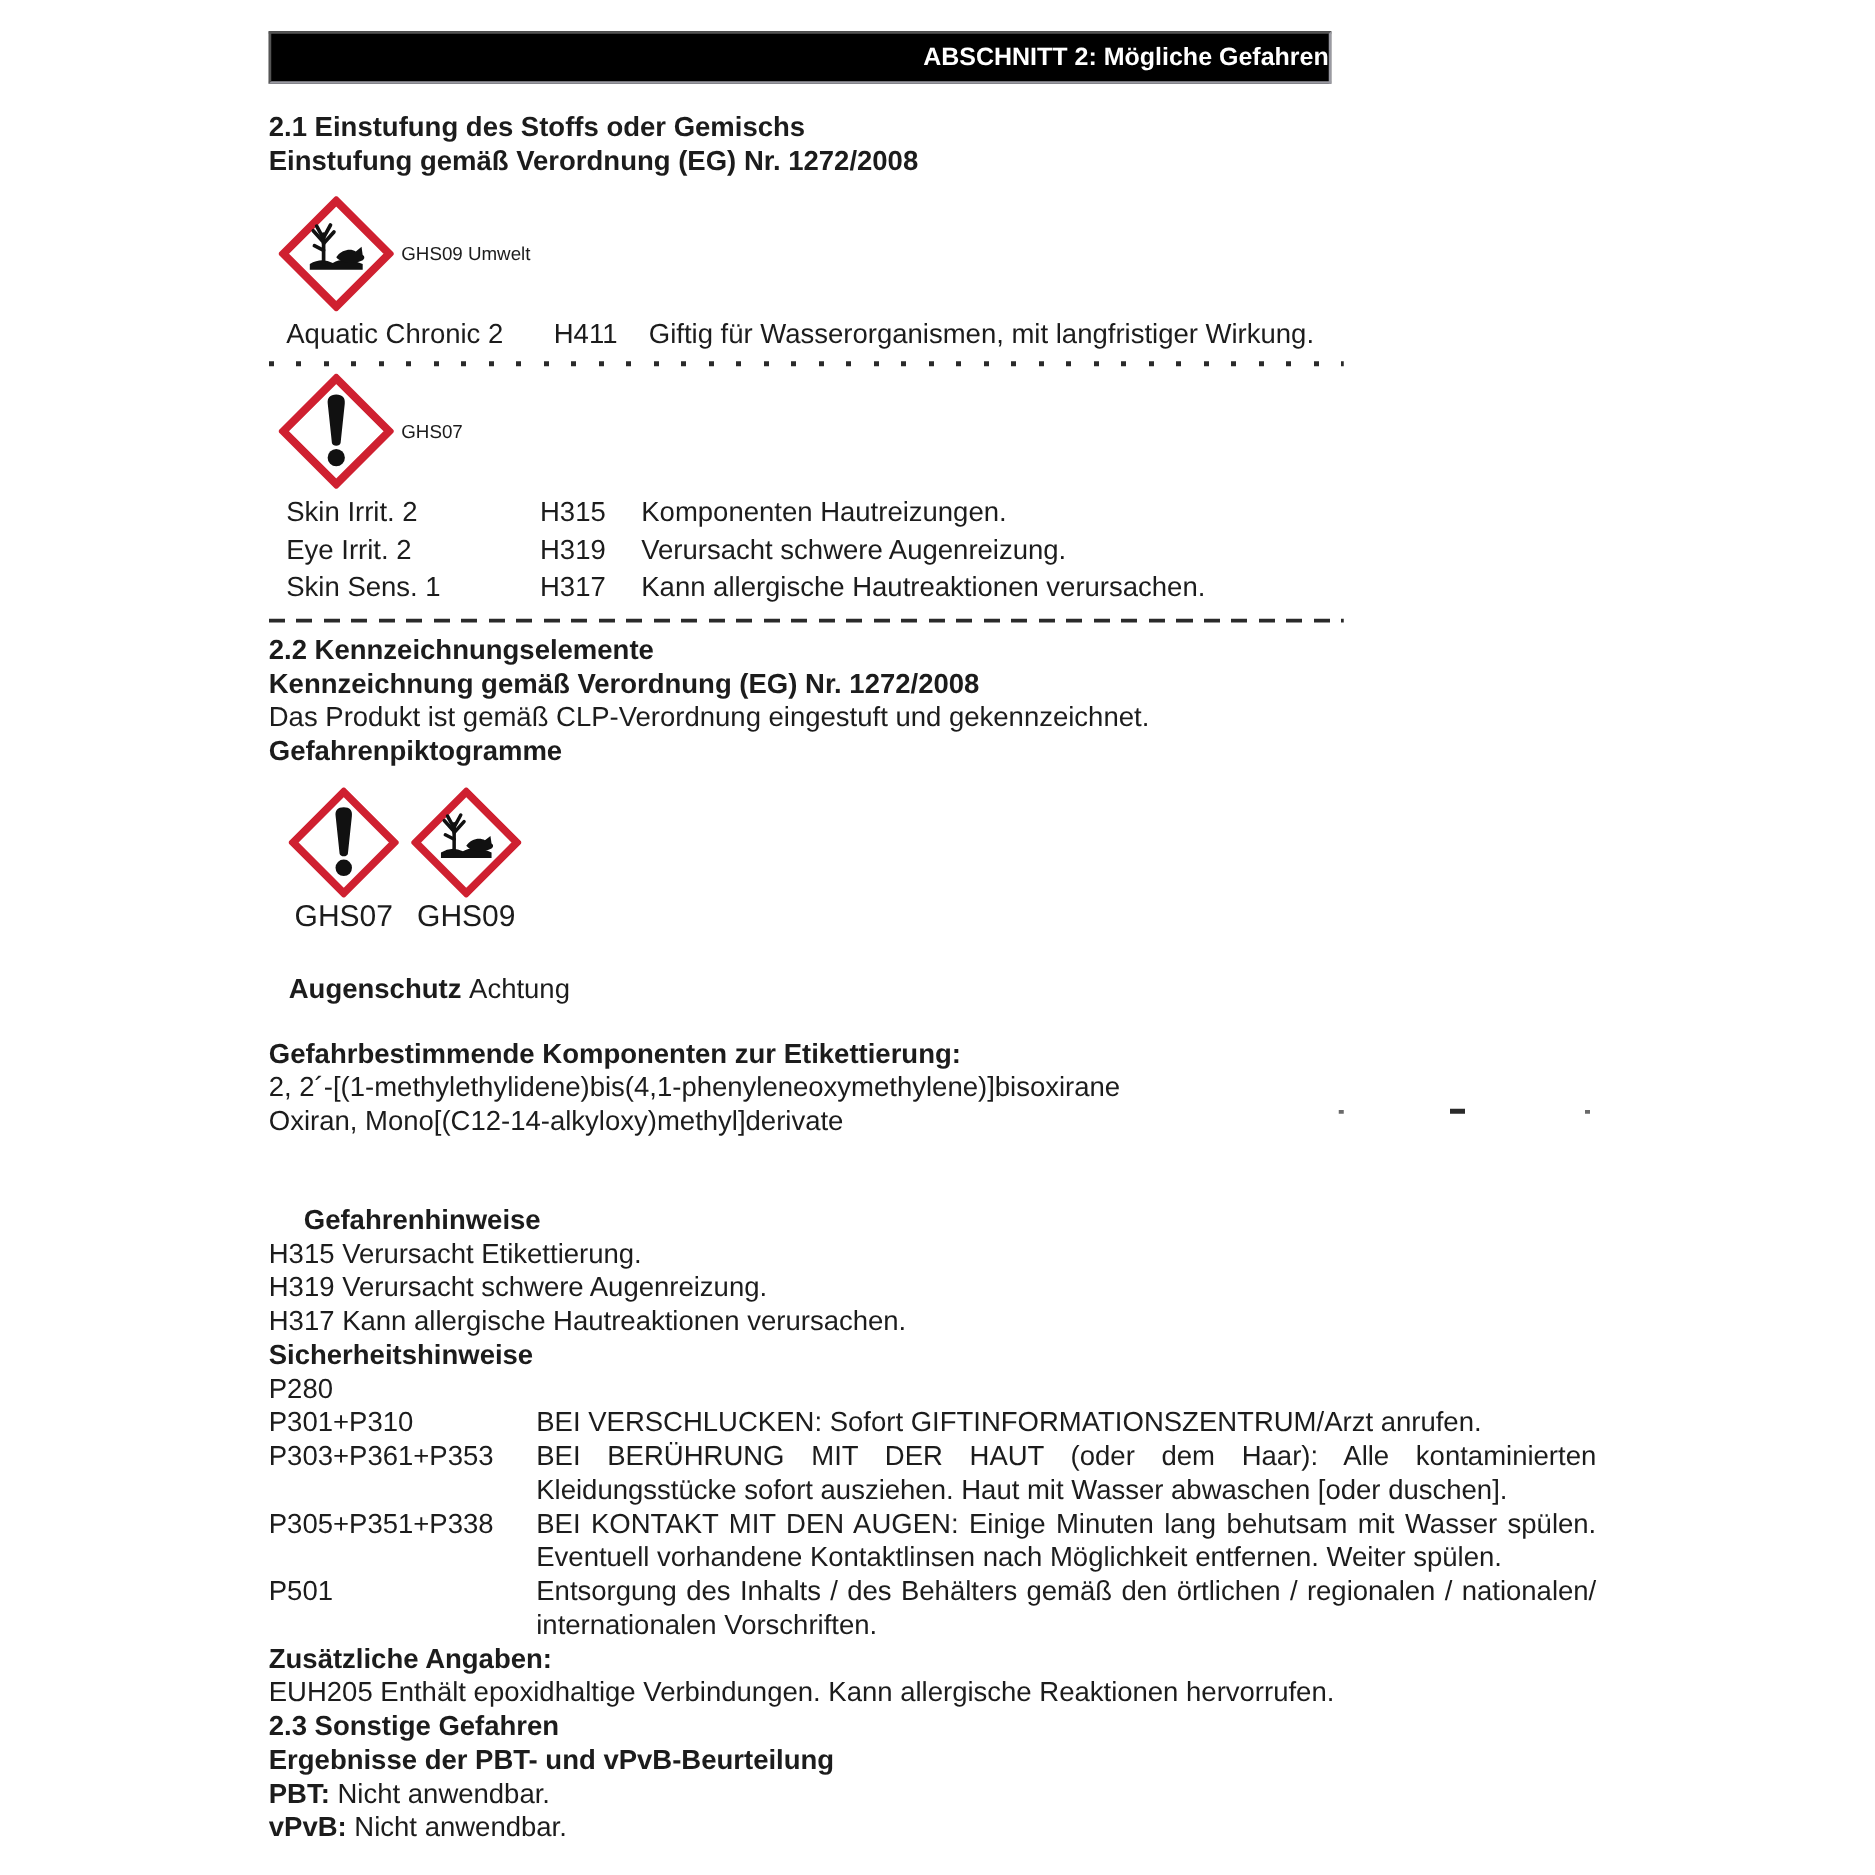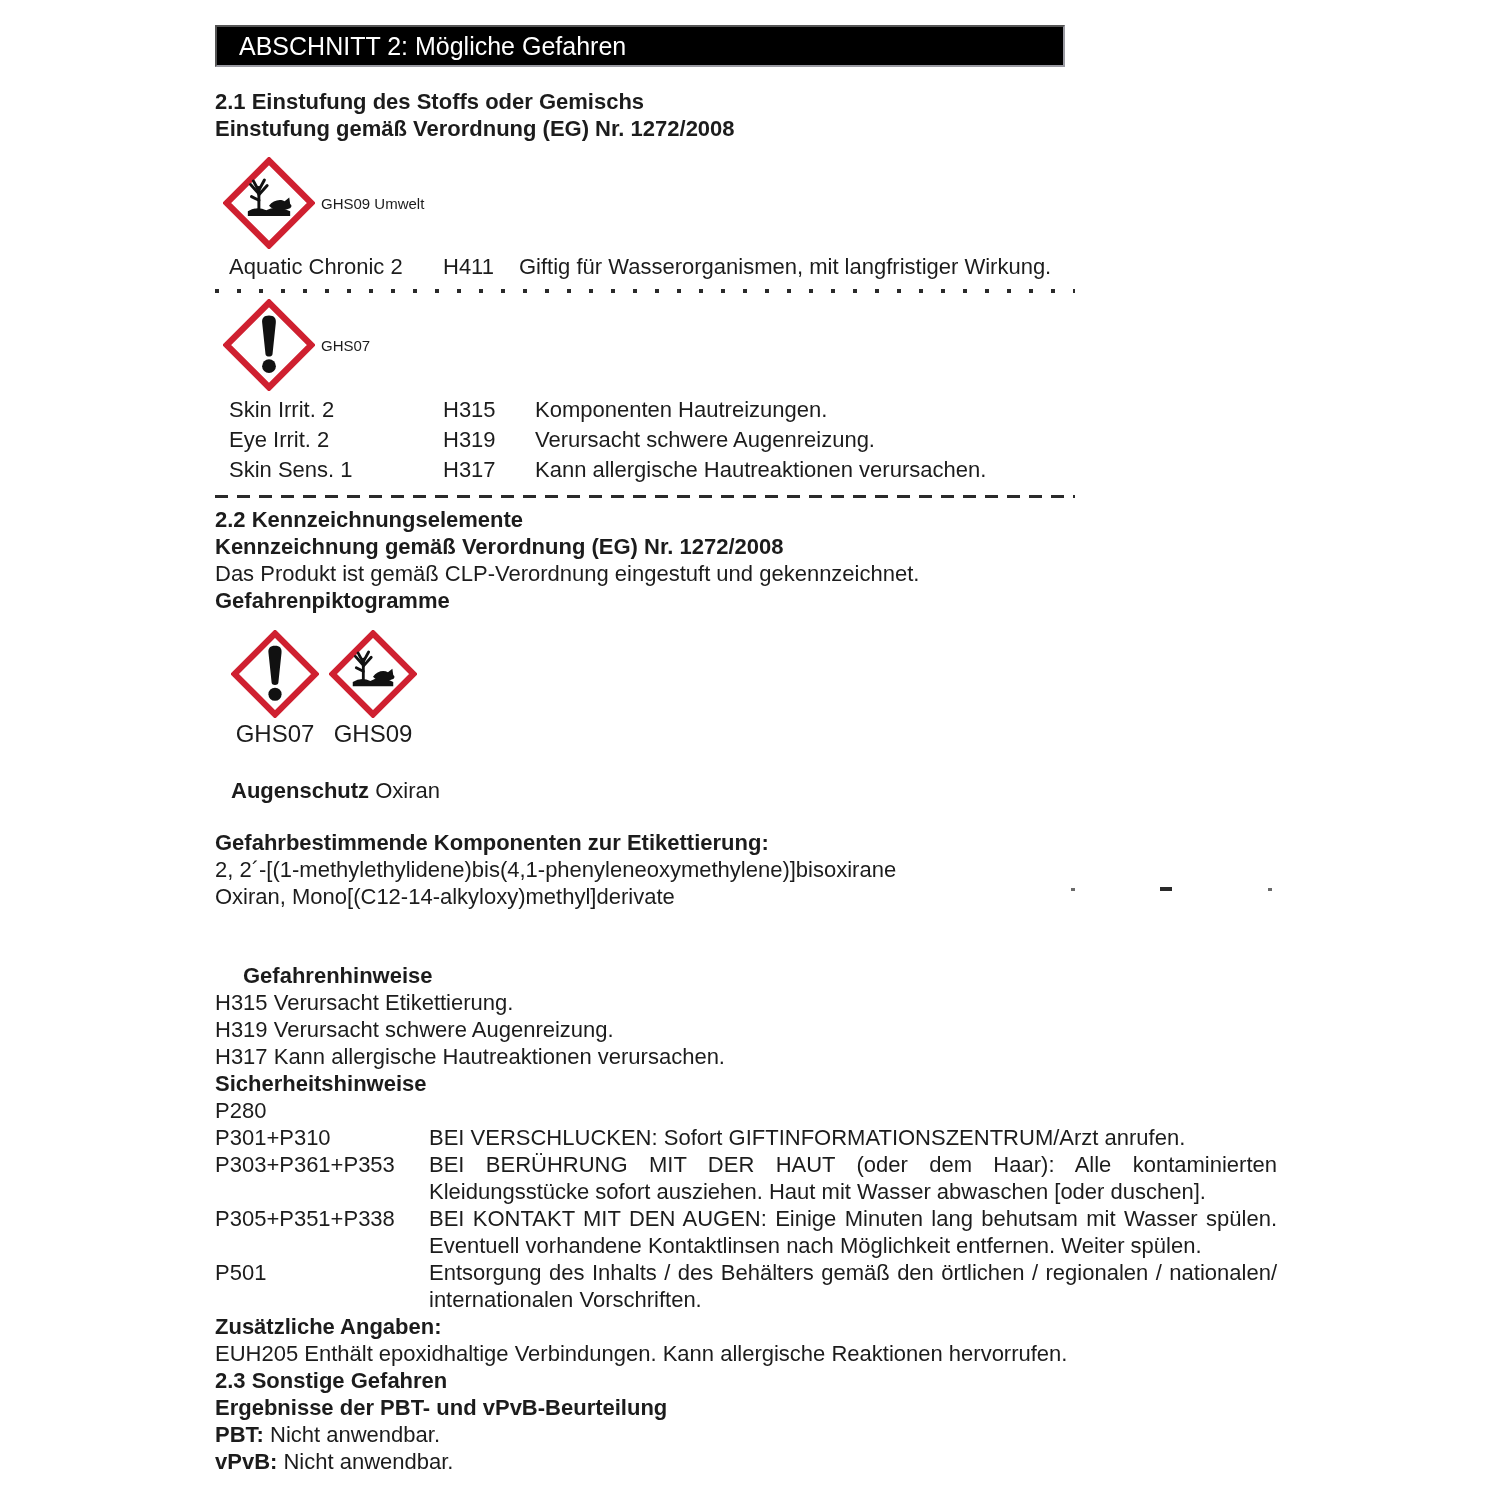--- a/index.html
+++ b/index.html
@@ -18,42 +18,43 @@
     position: absolute;
     left: 215px;
     top: 25px;
     width: 1062px;
   }
   .section-bar {
     box-sizing: border-box;
     width: 850px;
     background: #000000;
     color: #ffffff;
-    font-weight: normal;
-    font-size: 25px;
+    font-weight: bold;
+    font-size: 20px;
     line-height: 30px;
     padding: 4px 0 4px 22px;
     border: 2px solid #9a9aa2;
     border-left-color: #555;
     border-top-color: #555;
+    text-align: right;
   }
   .b { font-weight: bold; }
   .mt-head { margin-top: 21px; }
   .picto-row1 {
     display: flex;
     align-items: center;
     gap: 6px;
     margin: 15px 0 4px 8px;
   }
   .picto-row1 .diamond { width: 92px; height: 92px; flex: 0 0 auto; }
   .picto-label { font-size: 15px; }
   .class-row {
     display: grid;
     grid-template-columns: 198px 76px auto;
-    column-gap: 16px;
+    column-gap: 5px;
     line-height: 30px;
     margin-left: 14px;
   }
   .class-row-env {
     display: grid;
     grid-template-columns: 214px 76px auto;
     line-height: 28px;
     margin-left: 14px;
     margin-top: 4px;
   }
@@ -192,21 +193,21 @@
             </g>
             <path d="M50 53 C54 47 62 45 67 48 L72 44 L73 51 C75 52 75 55 72 56 C65 59 55 59 50 53 Z" fill="#111111"></path>
           </svg>
         </span>
         <span class="picto-caption">GHS09</span>
       </div>
     </div>
 
     <div class="signalword">
       <span class="b">Augenschutz </span>
-      <span>Oxiran</span>
+      <span>Achtung</span>
     </div>
 
     <div class="b komponenten-head">Gefahrbestimmende Komponenten zur Etikettierung:</div>
     <div>2, 2´-[(1-methylethylidene)bis(4,1-phenyleneoxymethylene)]bisoxirane</div>
     <div>Oxiran, Mono[(C12-14-alkyloxy)methyl]derivate</div>
 
     <div class="b hazard-head">Gefahrenhinweise</div>
     <div>H315 Verursacht Etikettierung.</div>
     <div>H319 Verursacht schwere Augenreizung.</div>
     <div>H317 Kann allergische Hautreaktionen verursachen.</div>

